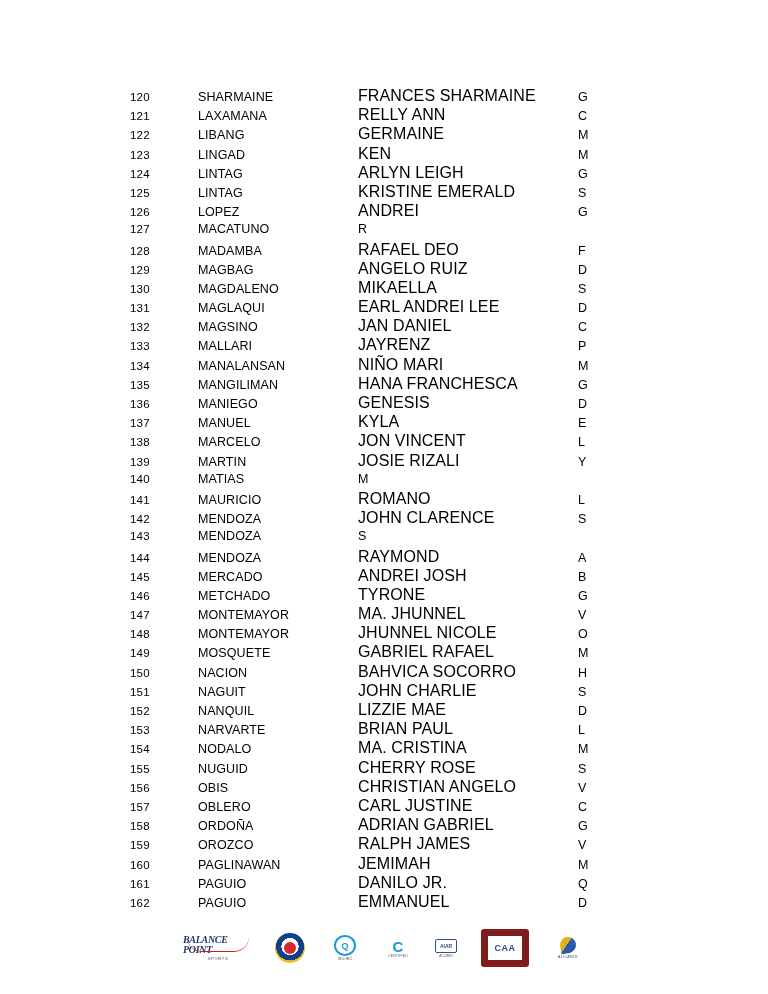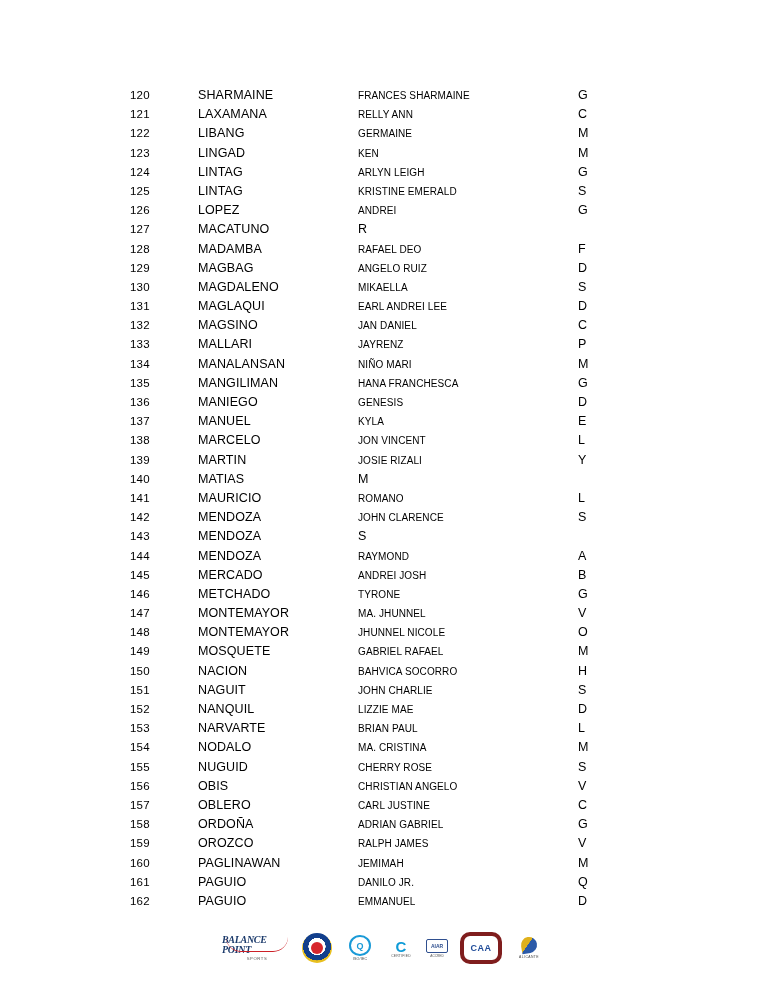--- a/index.html
+++ b/index.html
@@ -42,40 +42,40 @@
   }
   .c-last {
     width: 160px;
     flex: 0 0 160px;
     font-size: 12.5px;
     letter-spacing: 0.1px;
   }
   .c-first {
     width: 220px;
     flex: 0 0 220px;
-    font-size: 10px;
+    font-size: 16px;
     letter-spacing: 0.1px;
   }
   .c-mid {
     width: 40px;
     flex: 0 0 40px;
     font-size: 12.5px;
   }
 
   
   .footer {
     position: absolute;
     left: 0;
     right: 0;
     top: 928px;
     height: 40px;
     display: flex;
     justify-content: center;
     align-items: center;
-    gap: 10px;
+    gap: 22px;
   }
   .logo {
     display: flex;
     align-items: center;
     justify-content: center;
     position: relative;
   }
   .logo-bp {
     width: 70px;
     height: 26px;
@@ -180,22 +180,22 @@
     font-weight: bold;
   }
   .aiar-label {
     font-size: 3.2px;
     color: #555;
     margin-top: 1px;
   }
   .logo-caa {
     width: 34px;
     height: 24px;
-    border: 4px solid #7f1d1d;
-    border-radius: 10px;
+    border: 7px solid #7f1d1d;
+    border-radius: 3px;
     font-size: 9px;
     font-weight: bold;
     color: #1f4b99;
     letter-spacing: 0.5px;
   }
   .logo-alicante {
     width: 34px;
     height: 28px;
     flex-direction: column;
   }

